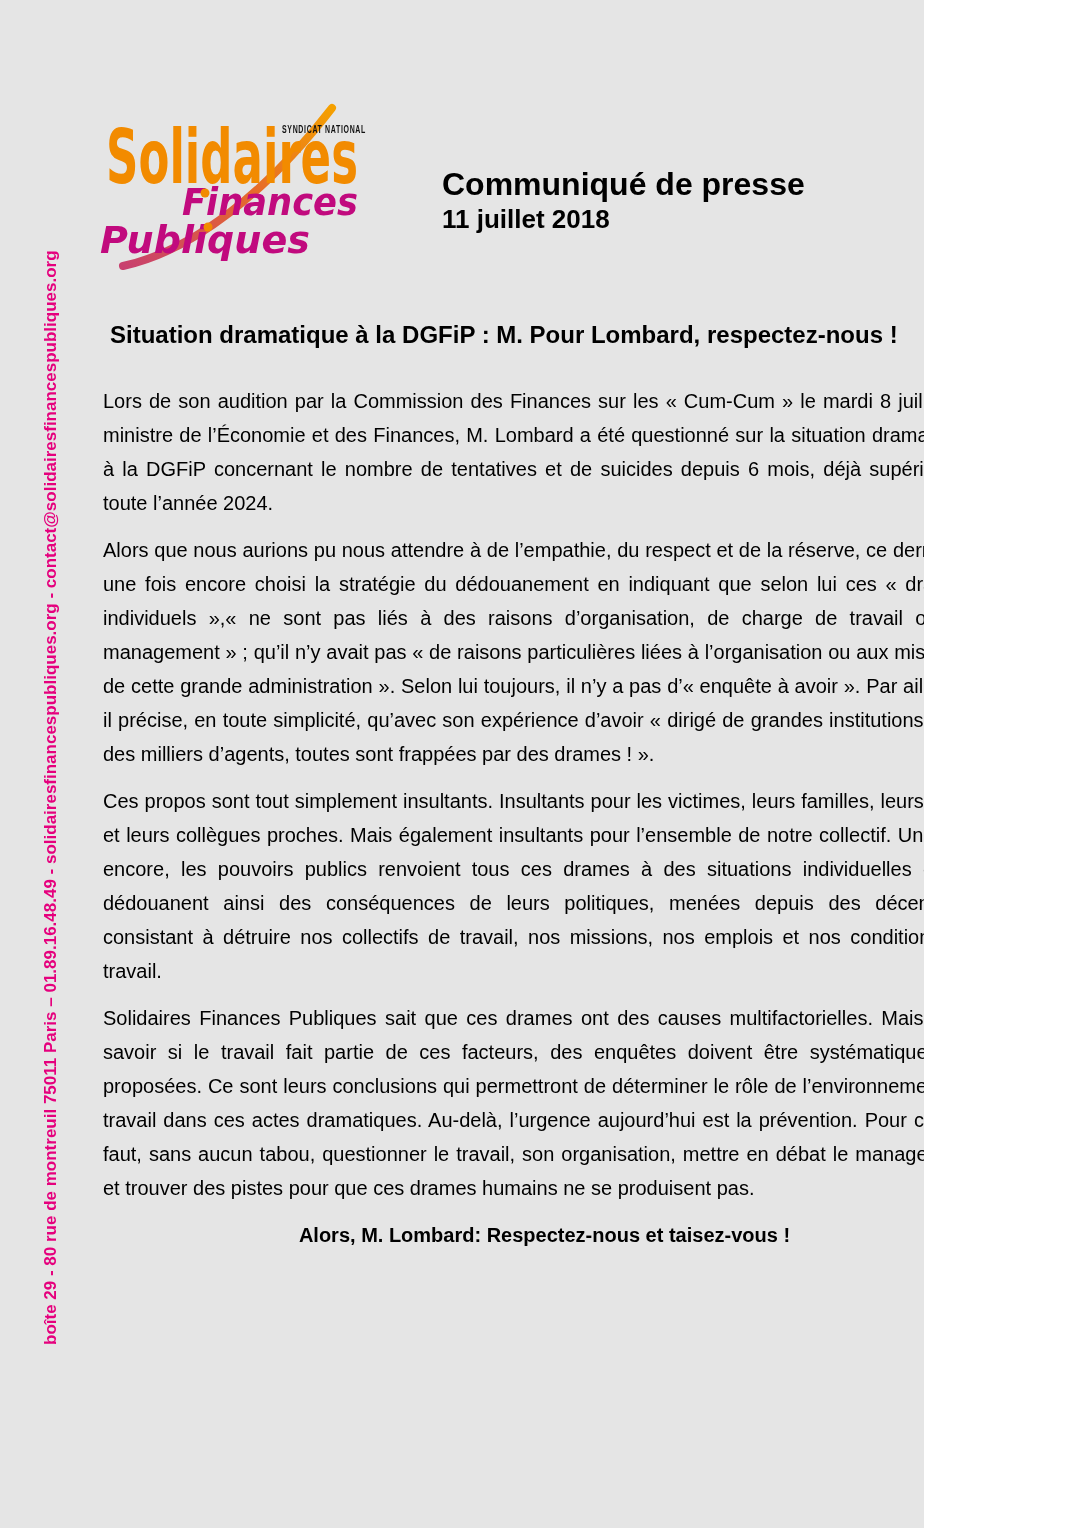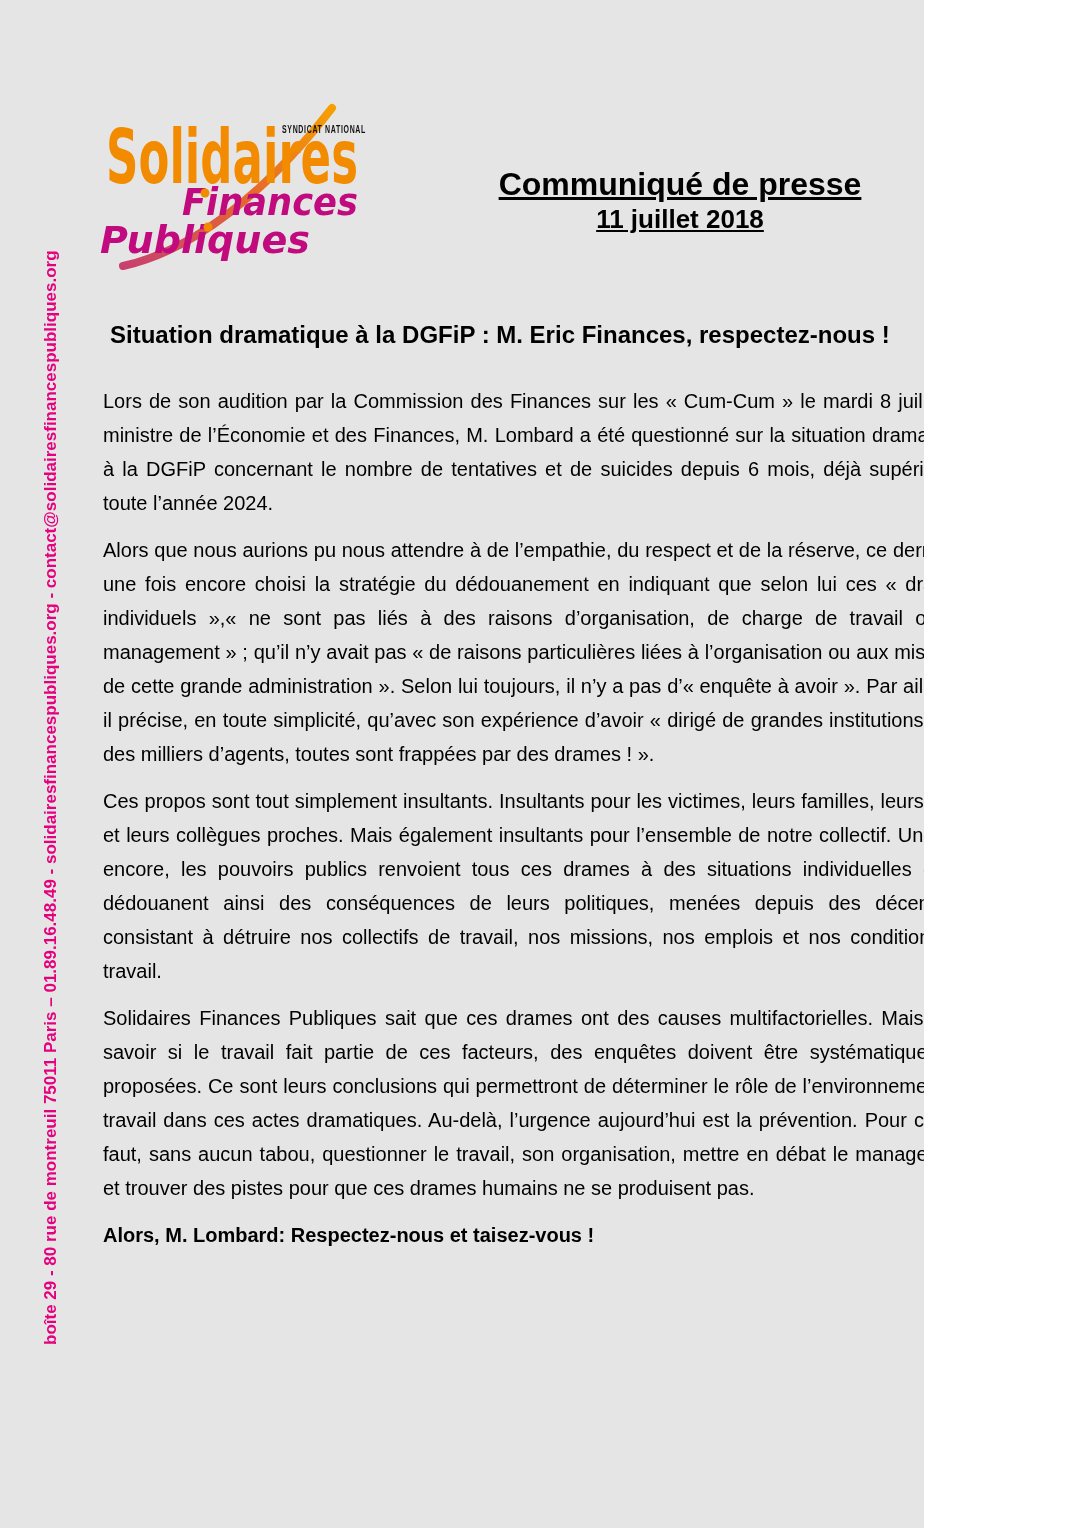--- a/index.html
+++ b/index.html
@@ -39,25 +39,24 @@
     font-family: "Liberation Sans", sans-serif;
     font-weight: bold;
     fill: #111111;
     font-size: 10.5px;
     letter-spacing: 1px;
   }
 
   
   .header-block {
     position: absolute;
-    left: 430px;
+    left: 442px;
     top: 165px;
     width: 500px;
-    text-align: center;
-    text-decoration: underline;
+    text-align: left;
   }
   .header-title {
     font-size: 32px;
     font-weight: bold;
     line-height: 38px;
     margin: 0;
   }
   .header-date {
     font-size: 26px;
     font-weight: bold;
@@ -99,20 +98,21 @@
     font-size: 20px;
     line-height: 34px;
     text-align: justify;
     margin: 0 14px 13px 0;
   }
   .closing {
     font-size: 20px;
     line-height: 34px;
     font-weight: bold;
     margin: 0;
+    text-align: center;
   }
 </style>
 </head>
 <body>
 
 <div class="page">
 
   <div class="logo">
     <svg viewBox="0 0 272 185" width="272" height="185">
       <defs>
@@ -133,21 +133,21 @@
   </div>
 
   <div class="header-block">
     <div class="header-title">Communiqué de presse</div>
     <div class="header-date">11 juillet 2018</div>
   </div>
 
   <div class="sidebar-vertical">boîte 29 - 80 rue de montreuil 75011 Paris – 01.89.16.48.49 - solidairesfinancespubliques.org - contact@solidairesfinancespubliques.org</div>
 
   <div class="content">
-    <h1 class="doc-title">Situation dramatique à la DGFiP : M. Eric Finances, respectez-nous !</h1>
+    <h1 class="doc-title">Situation dramatique à la DGFiP : M. Pour Lombard, respectez-nous !</h1>
 
     <div>
         <p class="body-para">Lors de son audition par la Commission des Finances sur les « Cum-Cum » le mardi 8 juillet, le ministre de l’Économie et des Finances, M. Lombard a été questionné sur la situation dramatique à la DGFiP concernant le nombre de tentatives et de suicides depuis 6 mois, déjà supérieur à toute l’année 2024.</p>
         <p class="body-para">Alors que nous aurions pu nous attendre à de l’empathie, du respect et de la réserve, ce dernier a une fois encore choisi la stratégie du dédouanement en indiquant que selon lui ces « drames individuels »,« ne sont pas liés à des raisons d’organisation, de charge de travail ou de management » ; qu’il n’y avait pas « de raisons particulières liées à l’organisation ou aux missions de cette grande administration ». Selon lui toujours, il n’y a pas d’« enquête à avoir ». Par ailleurs, il précise, en toute simplicité, qu’avec son expérience d’avoir « dirigé de grandes institutions avec des milliers d’agents, toutes sont frappées par des drames ! ».</p>
         <p class="body-para">Ces propos sont tout simplement insultants. Insultants pour les victimes, leurs familles, leurs amis et leurs collègues proches. Mais également insultants pour l’ensemble de notre collectif. Une fois encore, les pouvoirs publics renvoient tous ces drames à des situations individuelles et se dédouanent ainsi des conséquences de leurs politiques, menées depuis des décennies, consistant à détruire nos collectifs de travail, nos missions, nos emplois et nos conditions de travail.</p>
         <p class="body-para">Solidaires Finances Publiques sait que ces drames ont des causes multifactorielles. Mais pour savoir si le travail fait partie de ces facteurs, des enquêtes doivent être systématiquement proposées. Ce sont leurs conclusions qui permettront de déterminer le rôle de l’environnement de travail dans ces actes dramatiques. Au-delà, l’urgence aujourd’hui est la prévention. Pour cela, il faut, sans aucun tabou, questionner le travail, son organisation, mettre en débat le management et trouver des pistes pour que ces drames humains ne se produisent pas.</p>
       </div>
 
     <p class="closing">Alors, M. Lombard: Respectez-nous et taisez-vous !</p>
   </div>

